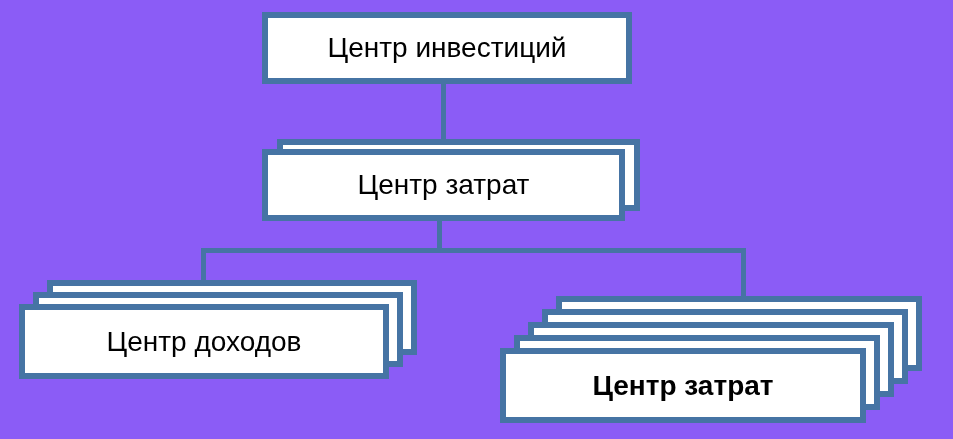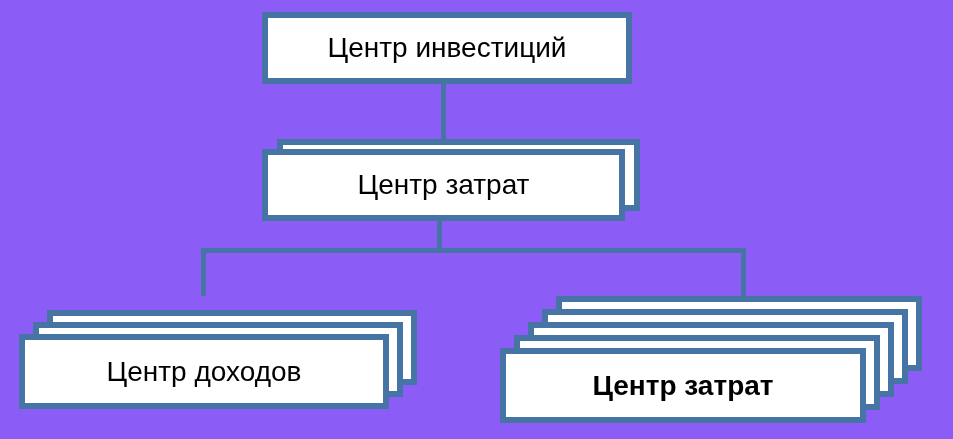--- a/index.html
+++ b/index.html
@@ -43,21 +43,21 @@
   }
   .connector {
     position: absolute;
     background: var(--accent);
     z-index: 1;
   }
 
   
   #node-investment { left: 262px; top: 12px;  width: 370px; height: 72px; }
   #node-profit     { left: 262px; top: 149px; width: 363px; height: 72px; }
-  #node-revenue    { left: 19px;  top: 334px; width: 370px; height: 75px; }
+  #node-revenue    { left: 19px;  top: 304px; width: 370px; height: 75px; }
   #node-cost       { left: 500px; top: 348px; width: 366px; height: 75px; font-weight: bold; }
 
   
   #conn-invest-profit   { left: 441px; top: 82px;  width: 5px;   height: 63px; }
   #conn-profit-stem     { left: 437px; top: 217px; width: 5px;   height: 36px; }
   #conn-branch-h        { left: 201px; top: 248px; width: 545px; height: 5px;  }
   #conn-branch-left-v   { left: 201px; top: 248px; width: 5px;   height: 48px; }
   #conn-branch-right-v  { left: 741px; top: 248px; width: 5px;   height: 52px; }
 </style>
 </head>

